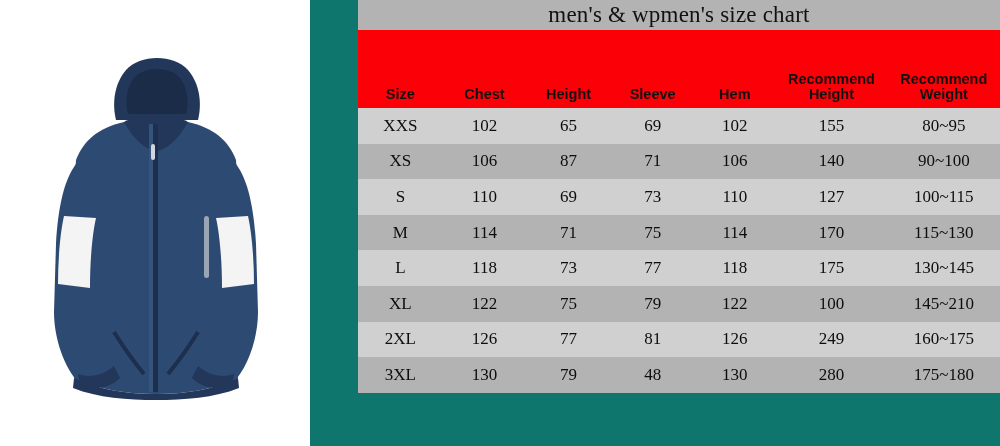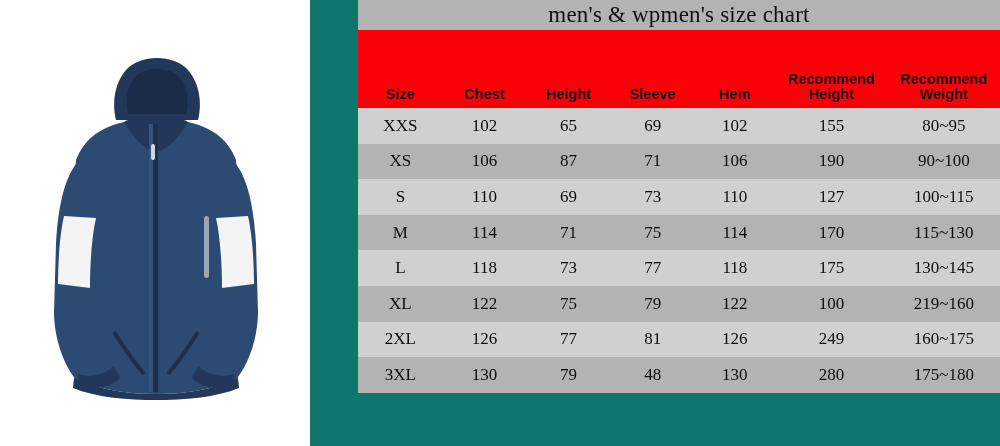--- a/index.html
+++ b/index.html
@@ -197,21 +197,21 @@
           <td>102</td>
           <td>155</td>
           <td>80~95</td>
         </tr>
         <tr class="row-dark">
           <td class="size-cell">XS</td>
           <td>106</td>
           <td>87</td>
           <td>71</td>
           <td>106</td>
-          <td>190</td>
+          <td>140</td>
           <td>90~100</td>
         </tr>
         <tr class="row-light">
           <td class="size-cell">S</td>
           <td>110</td>
           <td>69</td>
           <td>73</td>
           <td>110</td>
           <td>127</td>
           <td>100~115</td>
@@ -234,21 +234,21 @@
           <td>175</td>
           <td>130~145</td>
         </tr>
         <tr class="row-dark">
           <td class="size-cell">XL</td>
           <td>122</td>
           <td>75</td>
           <td>79</td>
           <td>122</td>
           <td>100</td>
-          <td>219~160</td>
+          <td>145~210</td>
         </tr>
         <tr class="row-light">
           <td class="size-cell">2XL</td>
           <td>126</td>
           <td>77</td>
           <td>81</td>
           <td>126</td>
           <td>249</td>
           <td>160~175</td>
         </tr>

